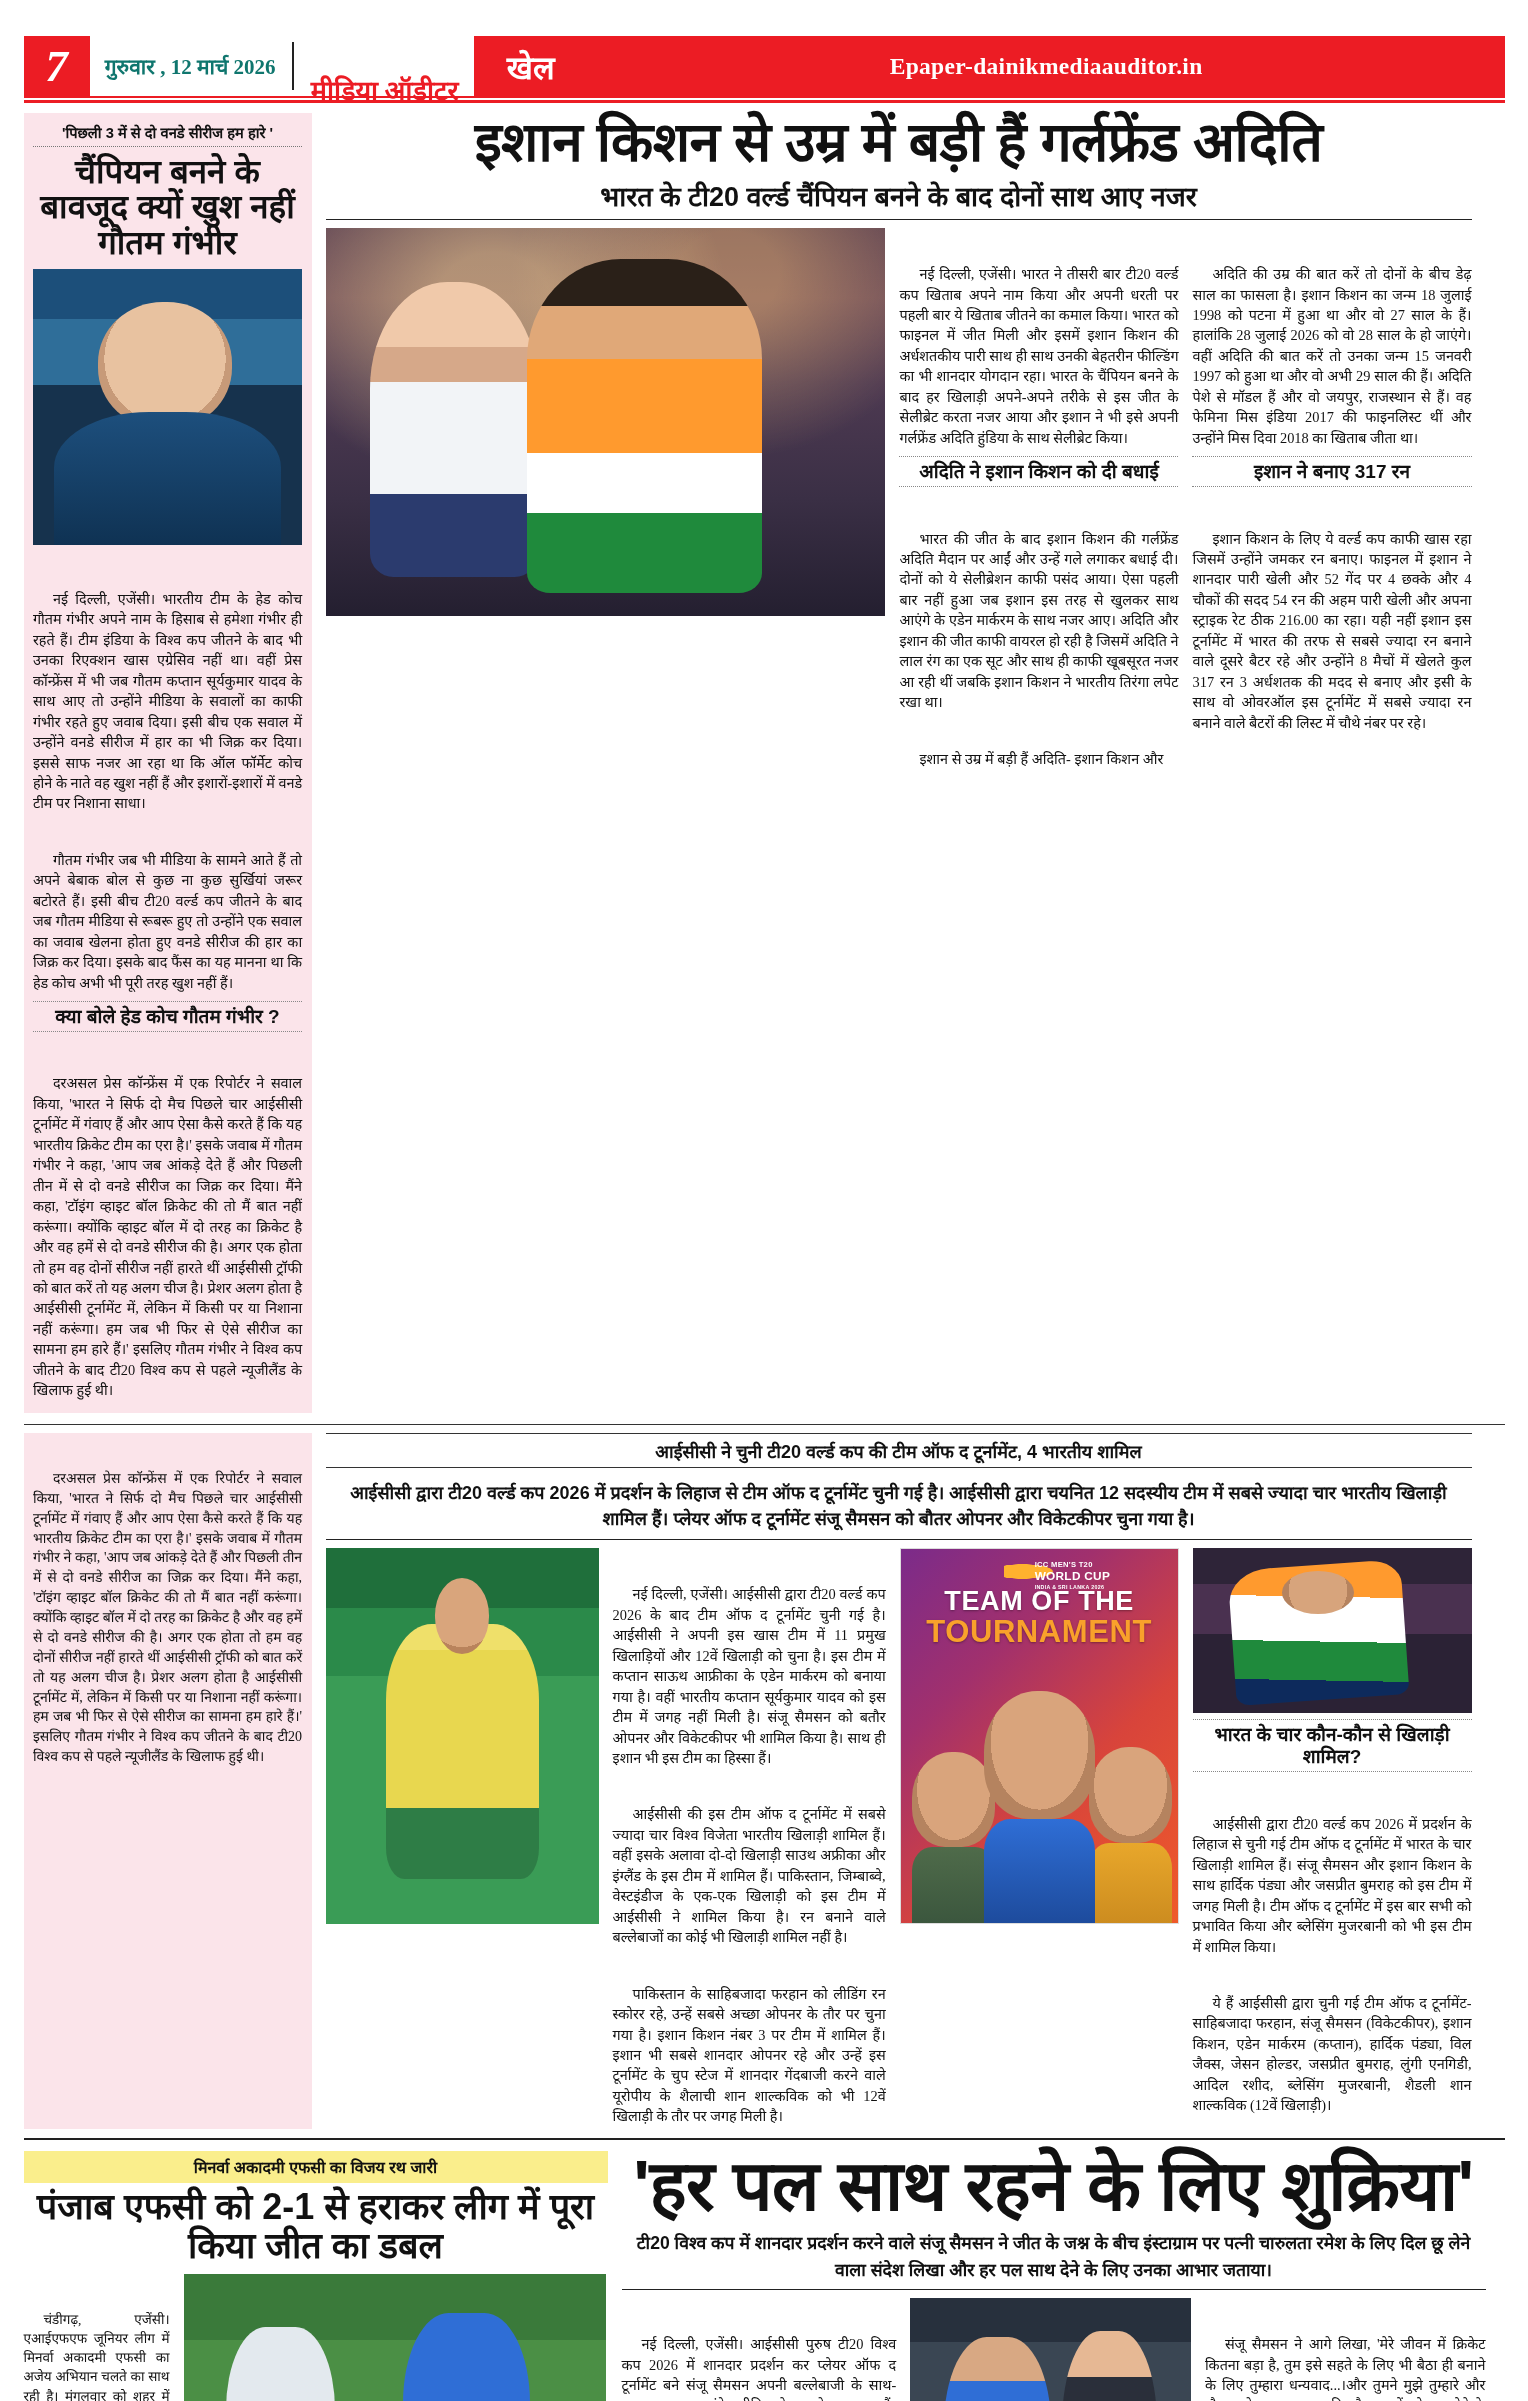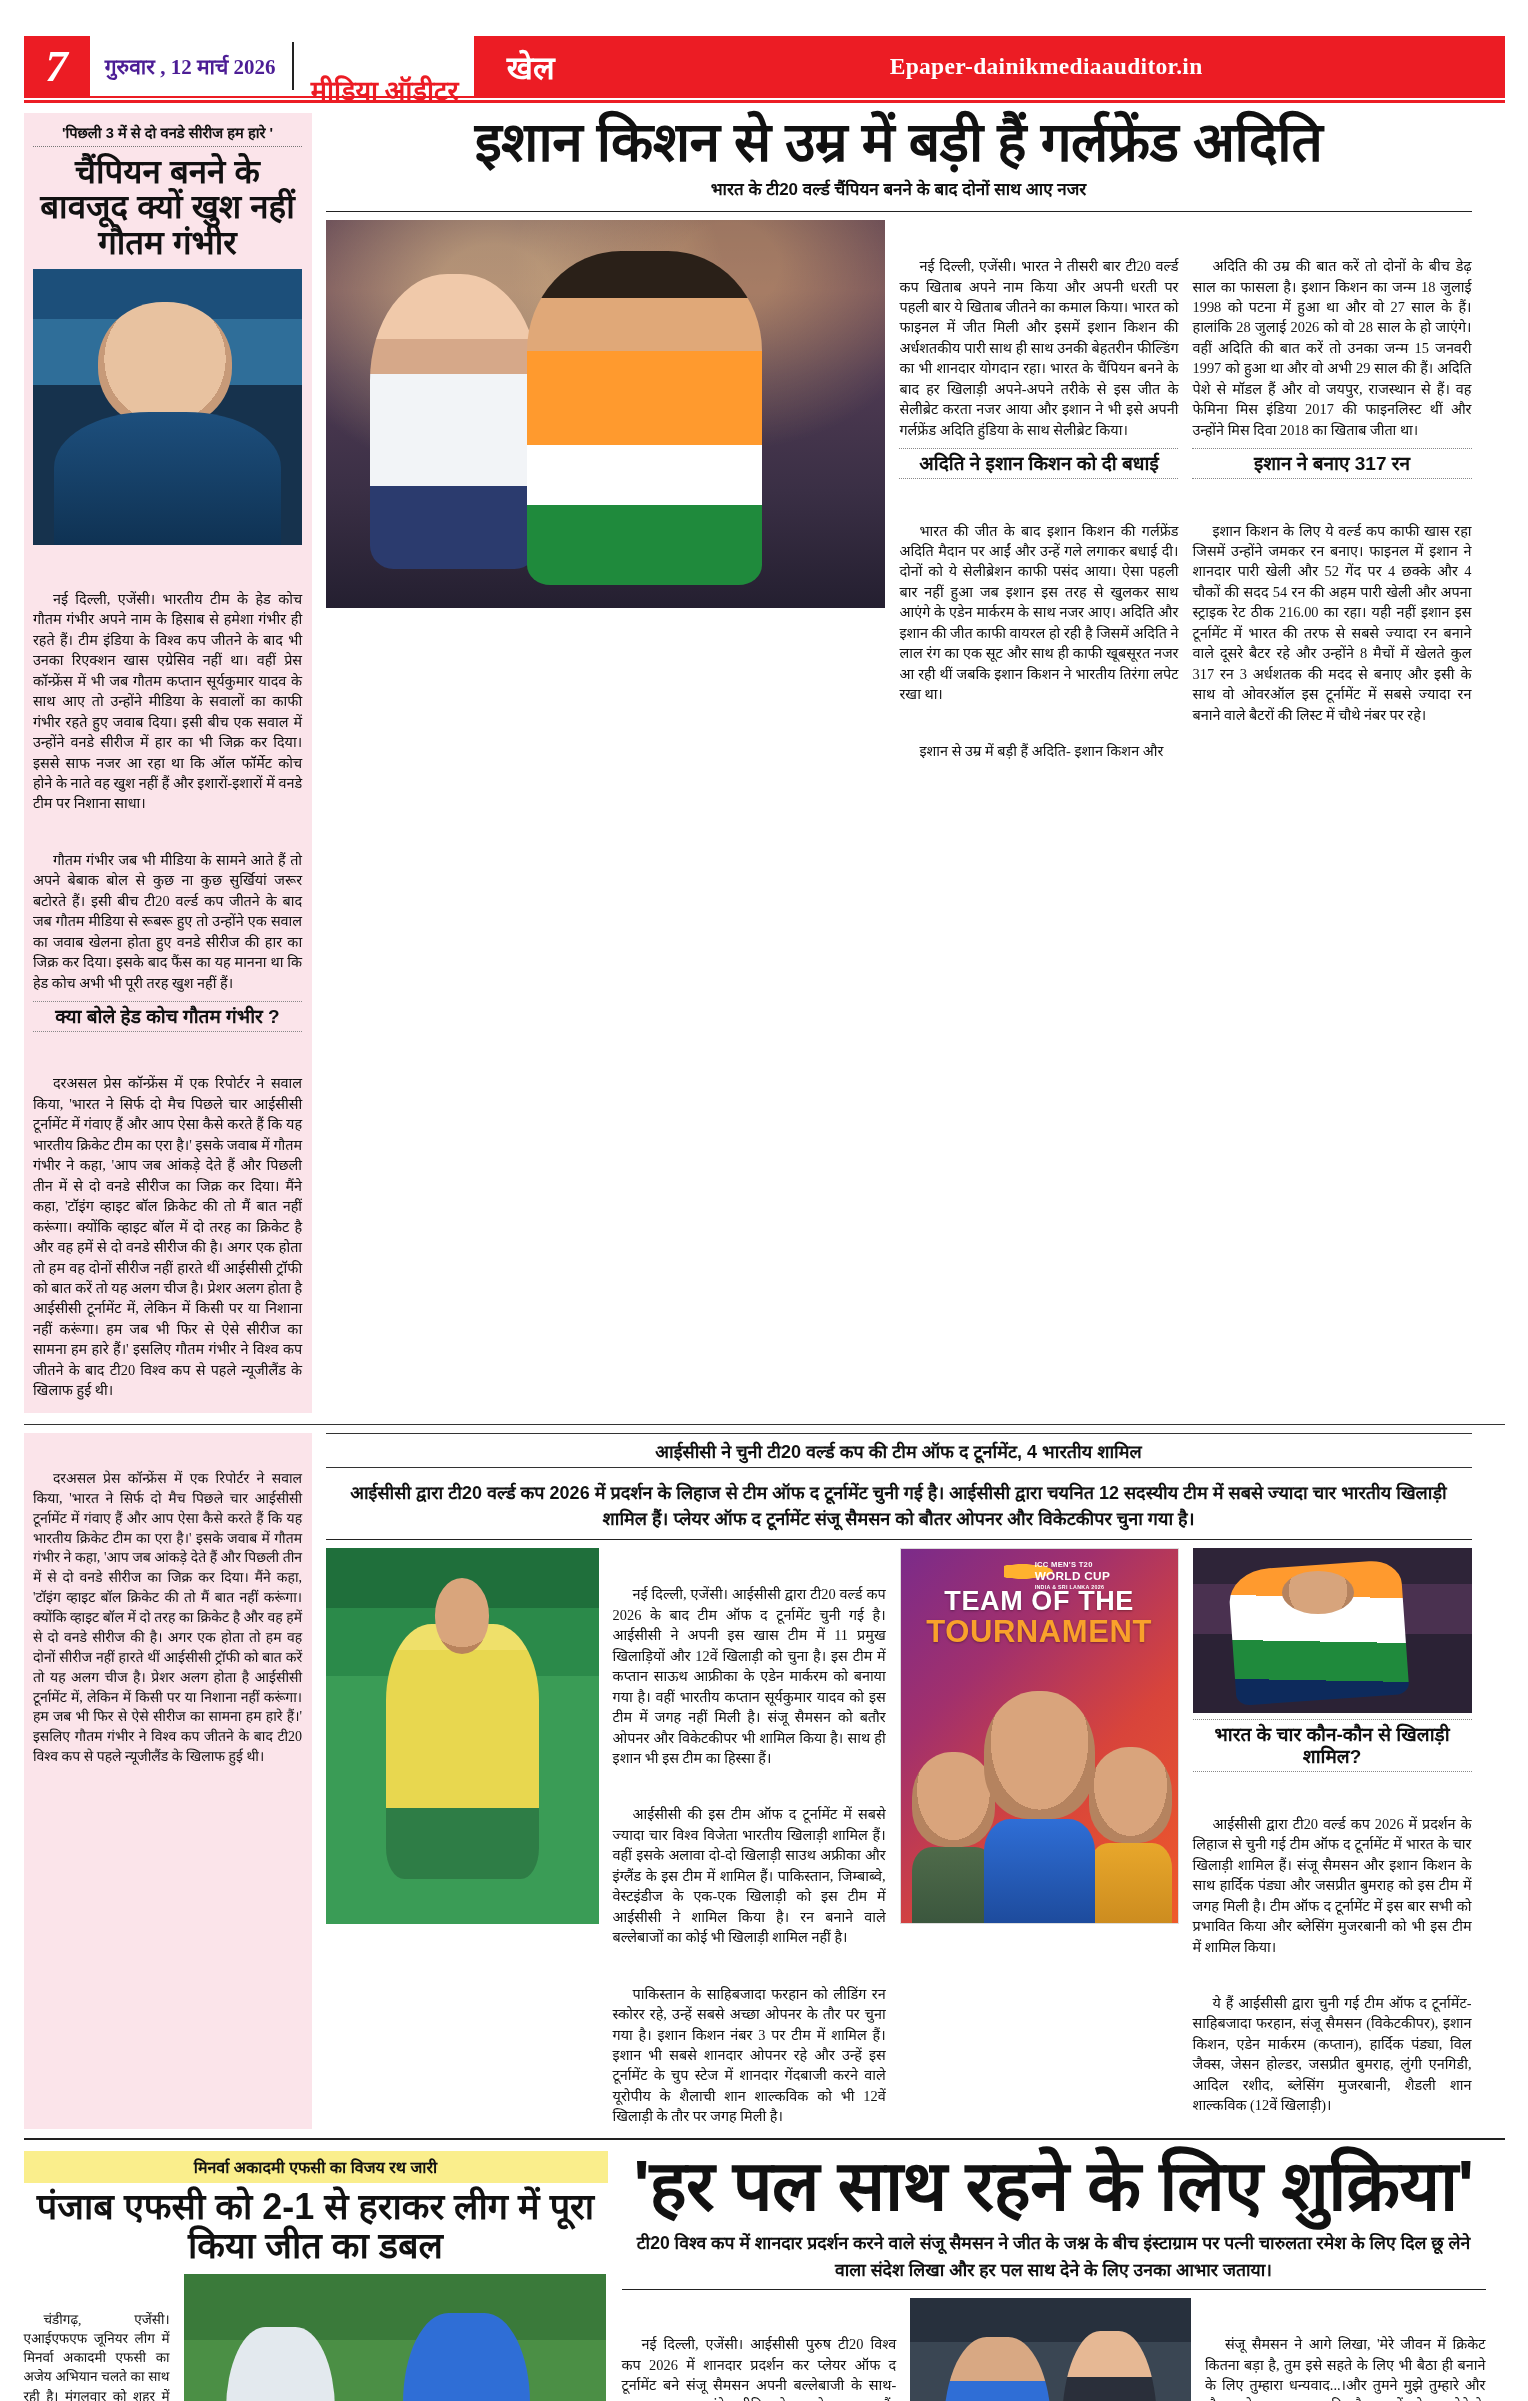--- a/index.html
+++ b/index.html
@@ -40,21 +40,21 @@
     background: #ffffff;
     display: flex;
     align-items: center;
     padding: 0 15.3px;
     gap: 16.5px;
   }
   .mh-date {
     font-family: "Liberation Serif", serif;
     font-size: 21px;
     font-weight: 700;
-    color: #4c1d95;
+    color: #0f766e;
     white-space: nowrap;
   }
   .mh-sep { width: 2.4px; align-self: stretch; background: #222; margin: 5.9px 0; }
   .mh-brand {
     font-family: "Liberation Serif", serif;
     font-size: 27px;
     font-weight: 700;
     color: #ec1c24;
     white-space: nowrap;
     margin-top: 46px;
@@ -357,21 +357,21 @@
       </div>
       <div class="sec-head">क्या बोले हेड कोच गौतम गंभीर ?</div>
       <div class="body-text">
         <p>दरअसल प्रेस कॉन्फ्रेंस में एक रिपोर्टर ने सवाल किया, 'भारत ने सिर्फ दो मैच पिछले चार आईसीसी टूर्नामेंट में गंवाए हैं और आप ऐसा कैसे करते हैं कि यह भारतीय क्रिकेट टीम का एरा है।' इसके जवाब में गौतम गंभीर ने कहा, 'आप जब आंकड़े देते हैं और पिछली तीन में से दो वनडे सीरीज का जिक्र कर दिया। मैंने कहा, 'टॉइंग व्हाइट बॉल क्रिकेट की तो मैं बात नहीं करूंगा। क्योंकि व्हाइट बॉल में दो तरह का क्रिकेट है और वह हमें से दो वनडे सीरीज की है। अगर एक होता तो हम वह दोनों सीरीज नहीं हारते थीं आईसीसी ट्रॉफी को बात करें तो यह अलग चीज है। प्रेशर अलग होता है आईसीसी टूर्नामेंट में, लेकिन में किसी पर या निशाना नहीं करूंगा। हम जब भी फिर से ऐसे सीरीज का सामना हम हारे हैं।' इसलिए गौतम गंभीर ने विश्व कप जीतने के बाद टी20 विश्व कप से पहले न्यूजीलैंड के खिलाफ हुई थी।</p>
       </div>
     </div>
 
     <div class="col" style="width:1146px;">
       <div class="hl-xl" style="font-size:55px;letter-spacing:-0.6px;">इशान किशन से उम्र में बड़ी हैं गर्लफ्रेंड अदिति</div>
       <div class="spacer-8"></div>
-      <div class="subhead-band" style="font-size:17px;border-bottom:1.8px solid #222;padding-bottom:11px;">भारत के टी20 वर्ल्ड चैंपियन बनने के बाद दोनों साथ आए नजर</div>
+      <div class="subhead-band" style="font-size:27px;border-bottom:1.8px solid #222;padding-bottom:5px;">भारत के टी20 वर्ल्ड चैंपियन बनने के बाद दोनों साथ आए नजर</div>
       <div class="spacer-14"></div>
 
       <div class="row">
 
         <div class="col" style="width:578px;">
           <div class="photo ph-stadium" style="height:388px;"></div>
         </div>
 
         <div class="col c4">
           <div class="body-text">

